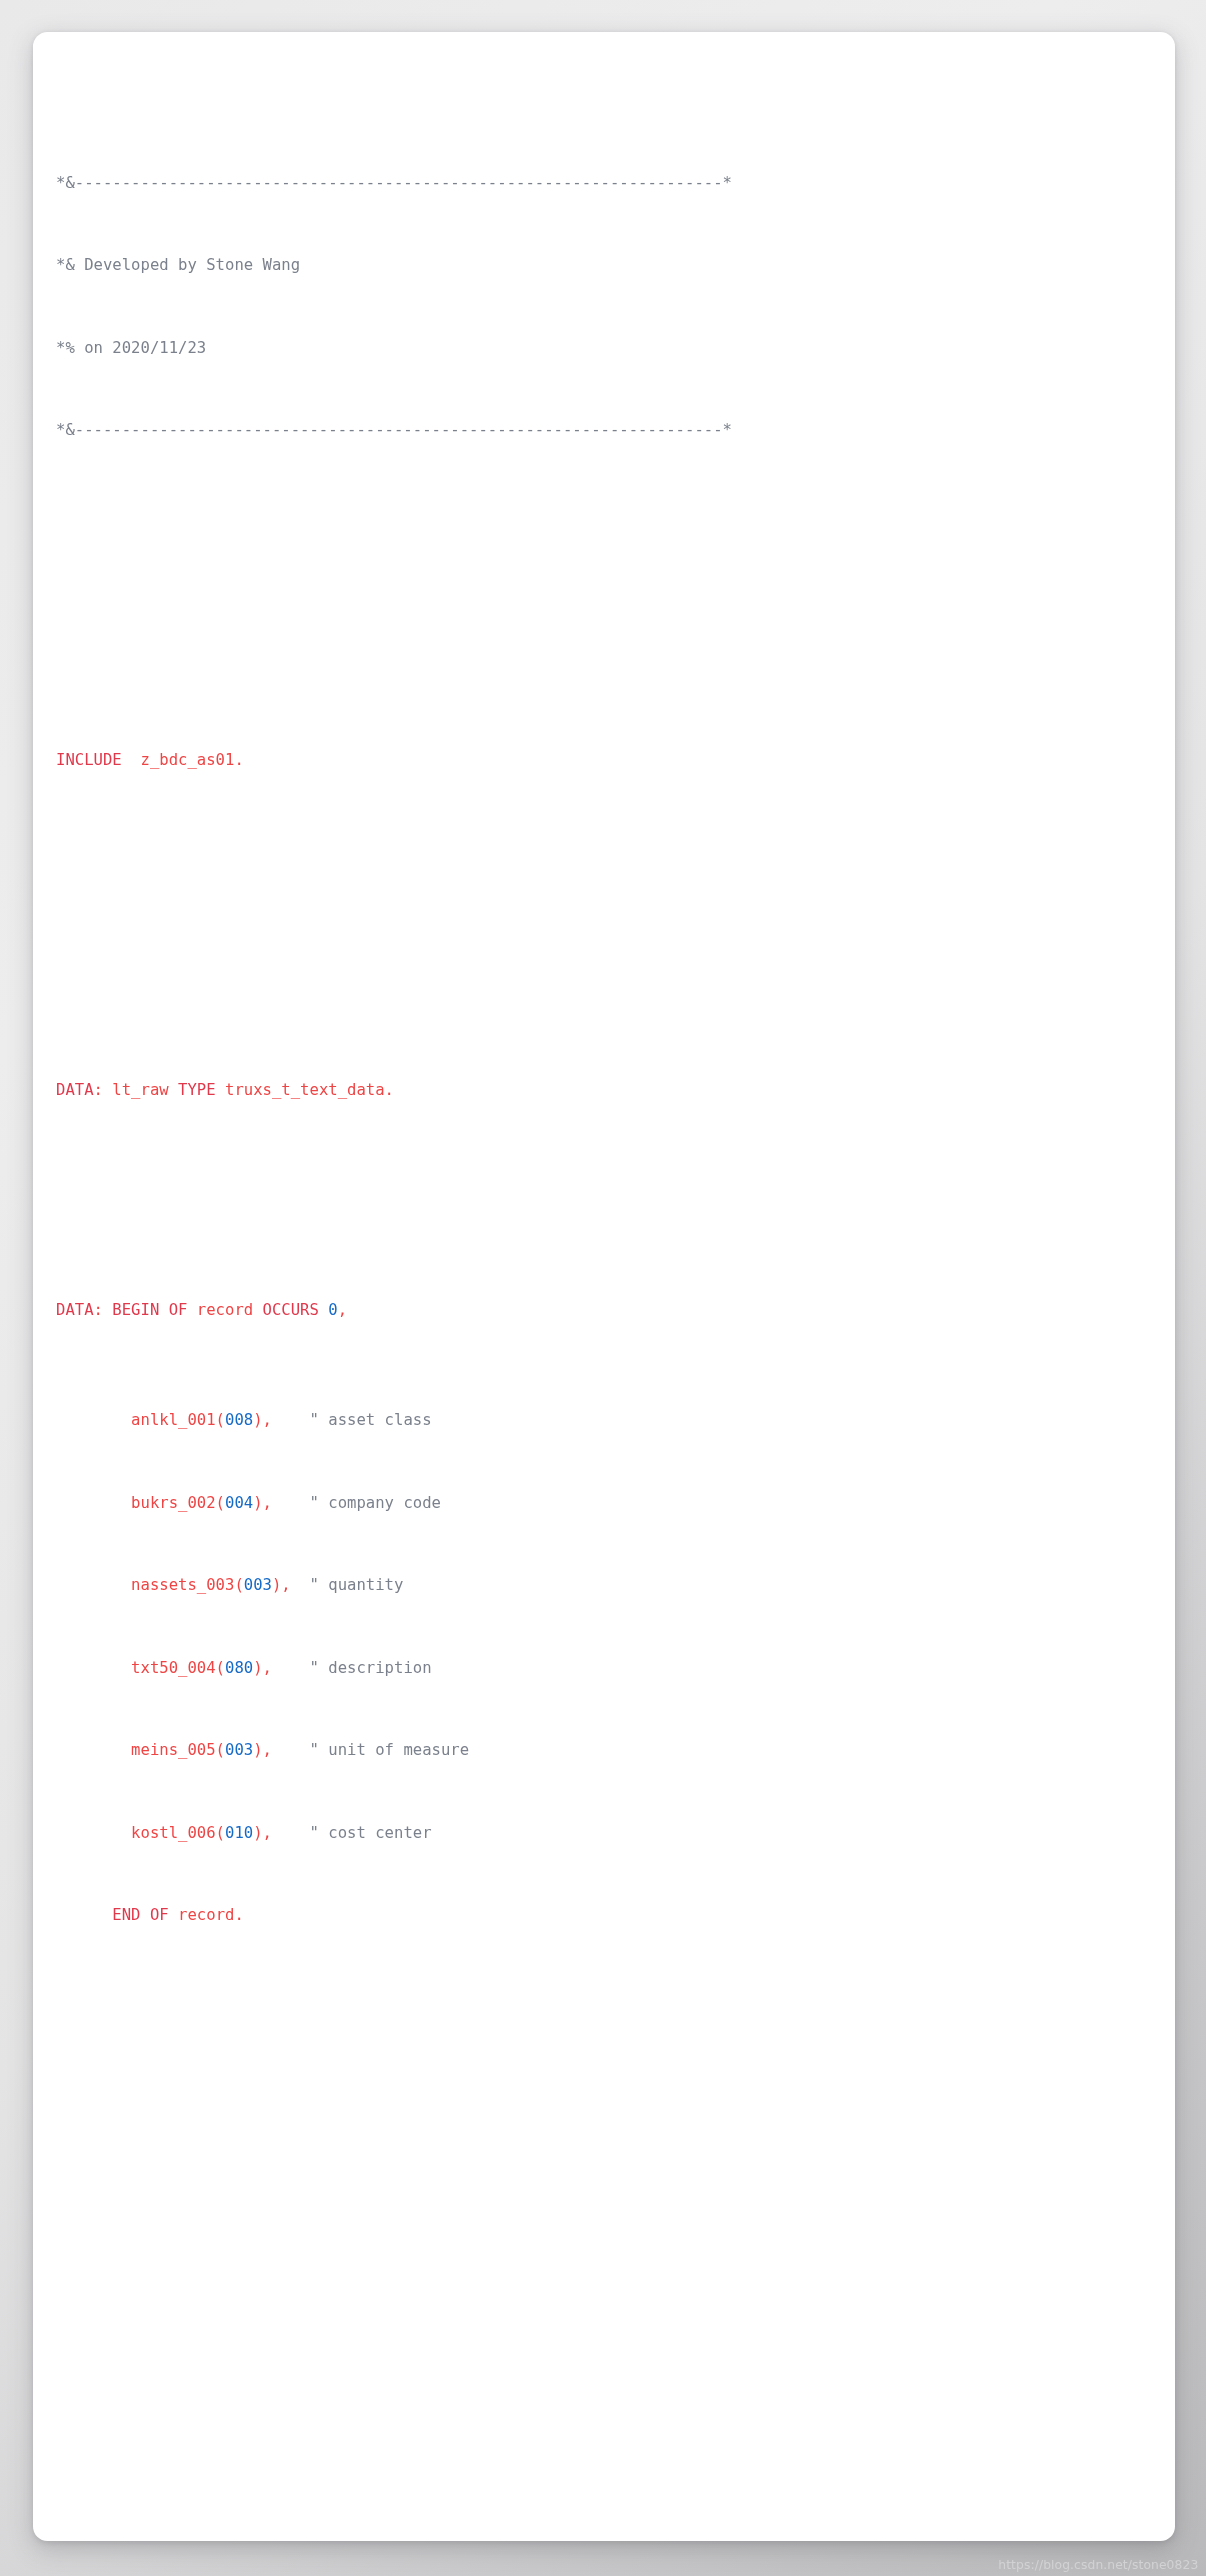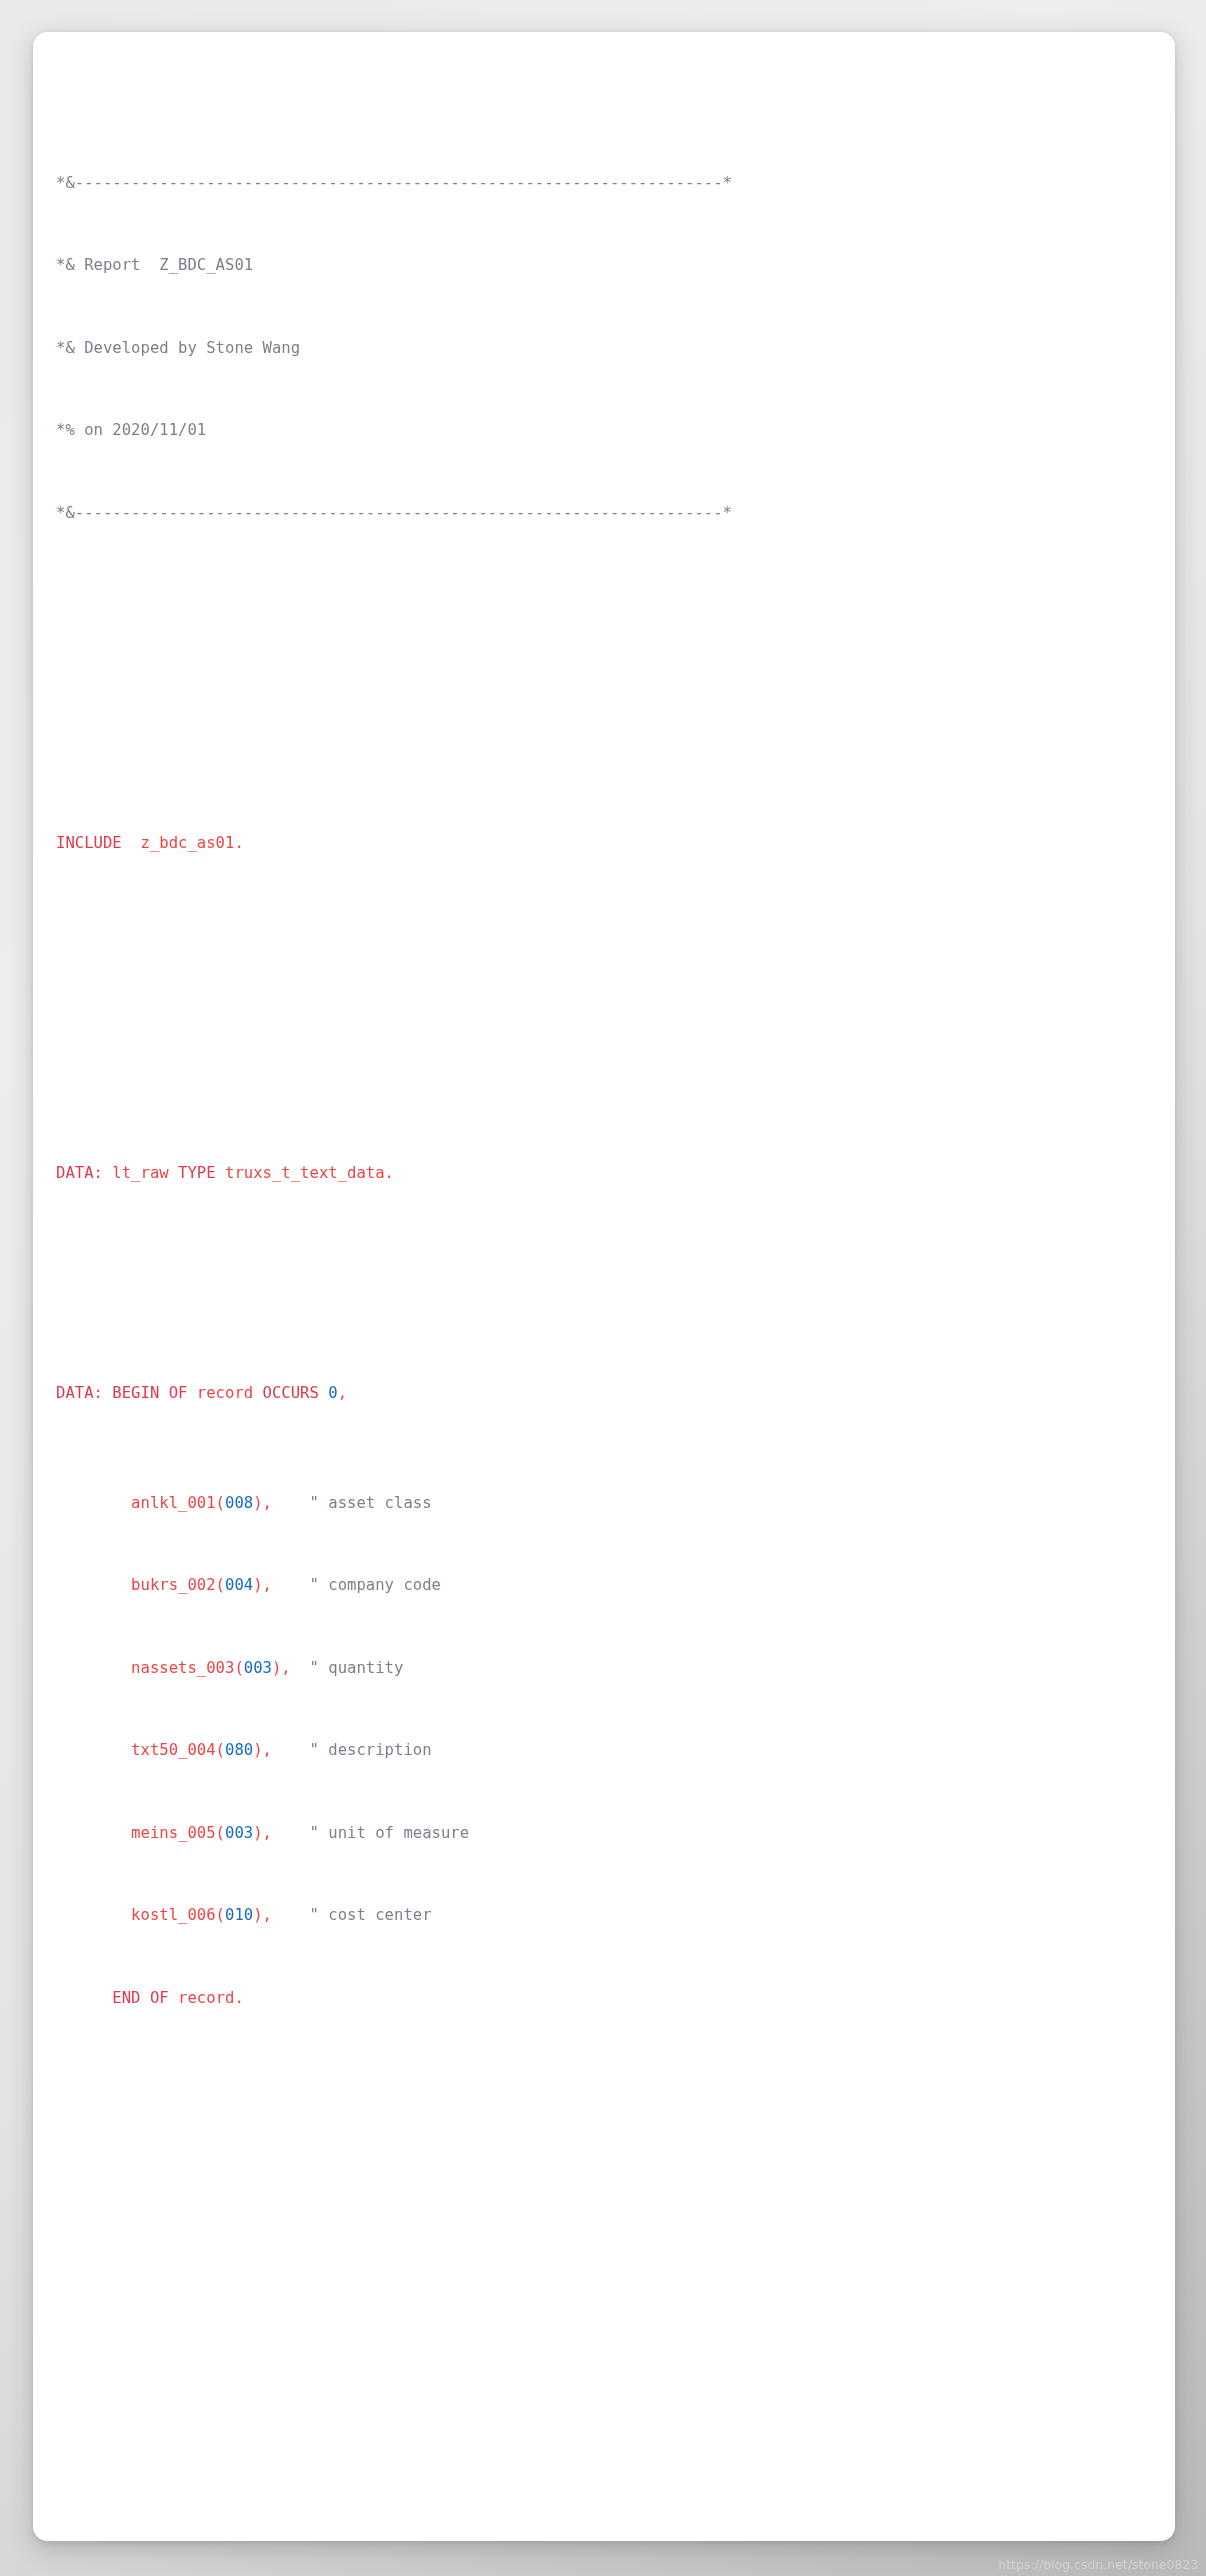--- a/index.html
+++ b/index.html
@@ -61,23 +61,22 @@
   }
 </style>
 </head>
 <body>
 
 <div id="card">
   <div id="code">
 
     
     <span class="ln"><span class="cmt">*&amp;---------------------------------------------------------------------*</span></span>
-    <span class="ln"><span class="cmt">*&amp; Report  Z_BDC_AS01</span></span>
     <span class="ln"><span class="cmt">*&amp; Developed by Stone Wang</span></span>
-    <span class="ln"><span class="cmt">*% on 2020/11/01</span></span>
+    <span class="ln"><span class="cmt">*% on 2020/11/23</span></span>
     <span class="ln"><span class="cmt">*&amp;---------------------------------------------------------------------*</span></span>
 
     <span class="ln blank"></span>
     <span class="ln blank"></span>
 
     
     <span class="ln"><span class="kw">INCLUDE</span>  <span class="id">z_bdc_as01.</span></span>
     <span class="ln blank"></span>
     <span class="ln blank"></span>
     <span class="ln blank"></span>

